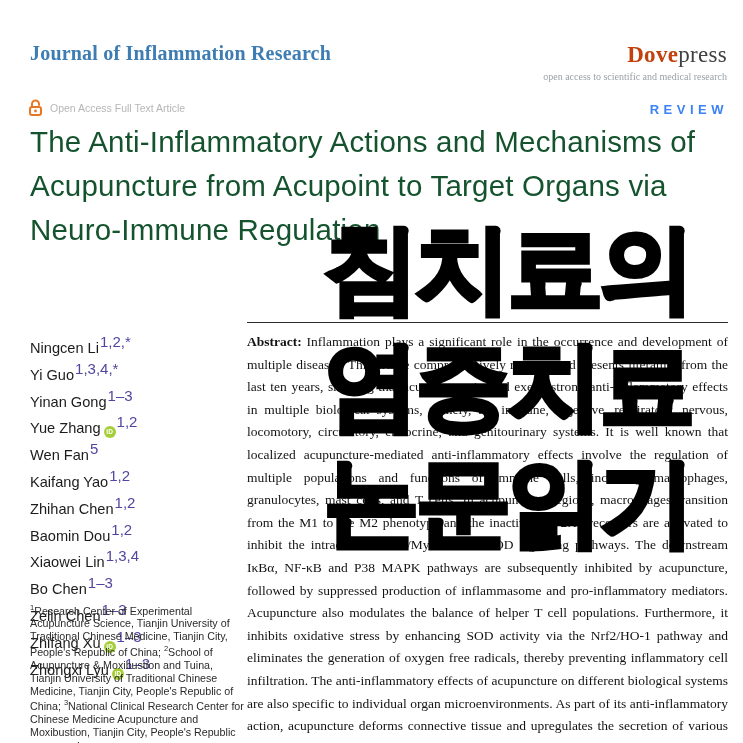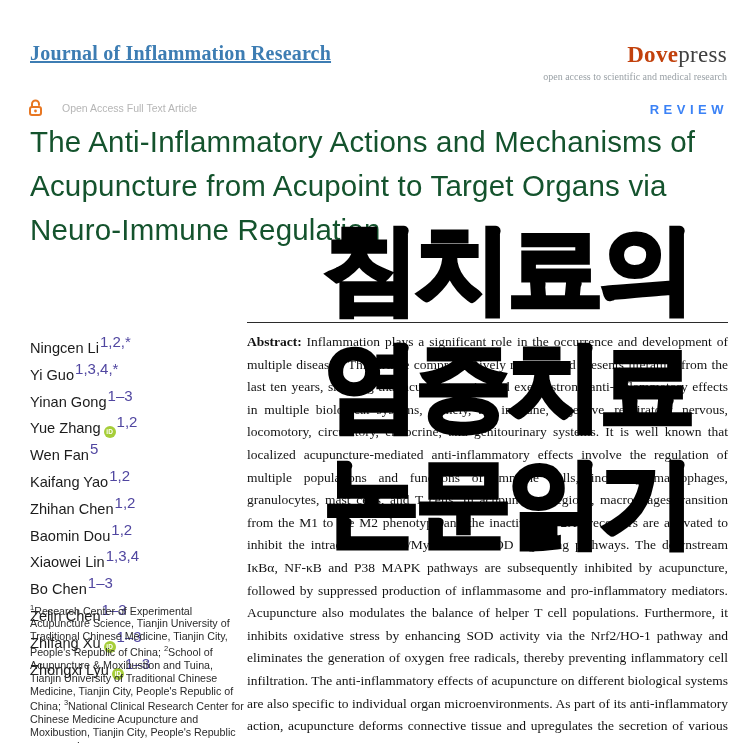--- a/index.html
+++ b/index.html
@@ -1,27 +1,27 @@
 <!DOCTYPE html>
 <html><head>
 <meta charset="utf-8">
 <style>
   html,body{margin:0;padding:0;background:#fff;}
   .page{position:relative;width:743px;height:743px;background:#ffffff;overflow:hidden;
         font-family:"Liberation Sans",sans-serif;color:#1a1a1a;}
   
   .journal-name{position:absolute;left:30px;top:42px;font-family:"Liberation Serif","DejaVu Serif",serif;
-        font-size:20px;font-weight:bold;color:#3d7db3;letter-spacing:.2px;text-decoration:underline;}
+        font-size:20px;font-weight:bold;color:#3d7db3;letter-spacing:.2px;}
   .dovepress{position:absolute;right:16px;top:42px;font-family:"Liberation Serif","DejaVu Serif",serif;
         font-size:23px;letter-spacing:.3px;}
   .dovepress .dove{color:#c2410c;font-weight:bold;}
   .dovepress .press{color:#404040;}
   .tagline{position:absolute;right:16px;top:71px;font-family:"Liberation Serif","DejaVu Serif",serif;
         font-size:10px;color:#9aa1a6;}
-  .oa-row{position:absolute;left:29px;top:99px;display:flex;align-items:center;gap:20px;}
+  .oa-row{position:absolute;left:29px;top:99px;display:flex;align-items:center;gap:8px;}
   .oa-label{font-size:10.5px;color:#b6b6b6;}
   .review{position:absolute;right:15px;top:102px;font-size:13px;font-weight:bold;color:#3b82f6;
         letter-spacing:4.5px;}
   
   .title{position:absolute;left:30px;top:120px;width:700px;font-size:29.5px;line-height:44px;
         color:#14532d;font-weight:400;letter-spacing:.2px;z-index:1;}
   
   .rule{position:absolute;left:247px;top:322px;width:481px;border-top:1.5px solid #2b2b2b;z-index:2;}
   
   .authors{position:absolute;left:30px;top:332px;width:210px;z-index:1;}

